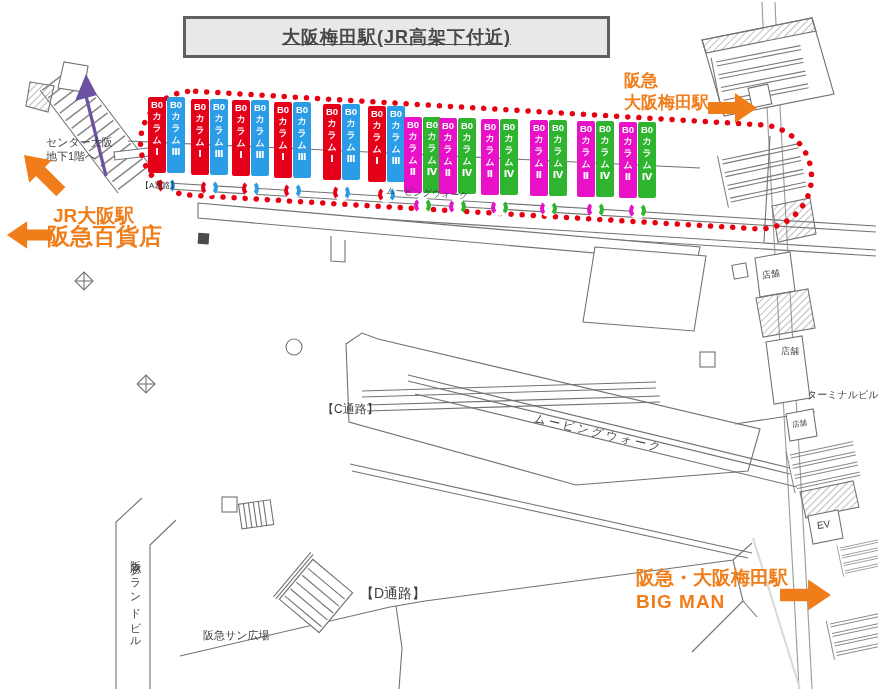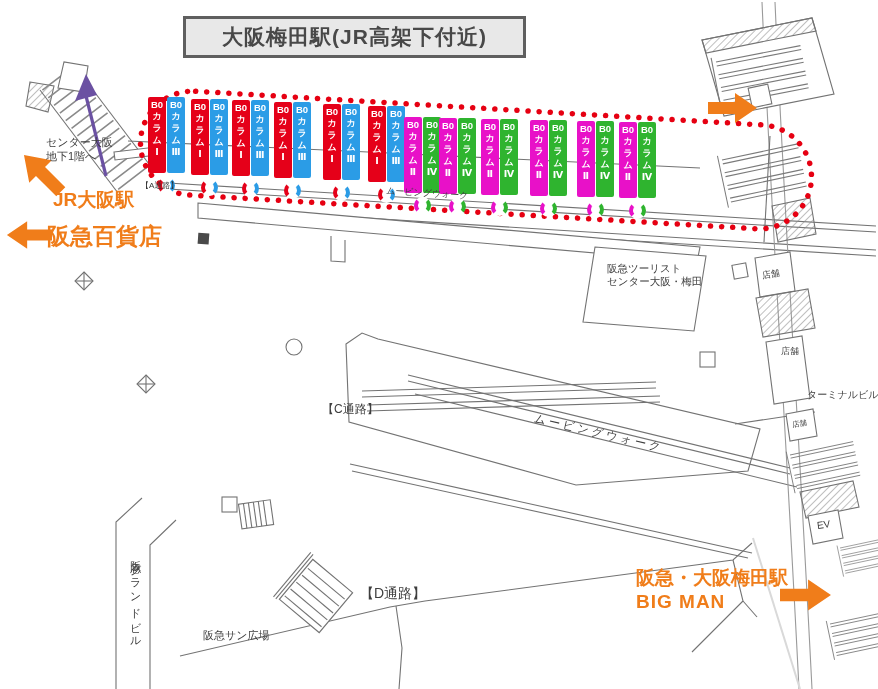--- a/index.html
+++ b/index.html
@@ -5,24 +5,24 @@
   :root{
     --orange:#f07d1a; --red:#e50019; --blue:#2b9ce6; --magenta:#e811c8;
     --green:#2fb42f; --purple:#6b51a2; --line:#737373; --dotted:#e60012;
     --title-border:#5f5f5f; --title-bg:#e8e8e8; --title-text:#484848; --text:#3e3e3e;
   }
   html,body{margin:0;padding:0;background:#fff;}
   body{font-family:"Liberation Sans","DejaVu Sans",sans-serif;}
   .map{position:relative;width:878px;height:689px;background:#fff;overflow:hidden;}
   .art{position:absolute;left:0;top:0;}
   .lbl{position:absolute;color:var(--text);white-space:nowrap;line-height:1.25;}
-  .title-box{position:absolute;left:183px;top:16px;width:343px;height:42px;
+  .title-box{position:absolute;left:183px;top:16px;width:427px;height:42px;
     background:var(--title-bg);border:3px solid var(--title-border);box-sizing:border-box;
     display:flex;align-items:center;justify-content:center;
-    font-size:21px;font-weight:bold;color:var(--title-text);letter-spacing:1px;}
+    font-size:18px;font-weight:bold;color:var(--title-text);letter-spacing:1px;text-decoration:underline;}
   .dir{position:absolute;color:var(--orange);font-weight:bold;white-space:nowrap;line-height:1.28;}
   .arrow{position:absolute;}
   .arrow svg{display:block;}
   
   .pair{position:absolute;width:37px;display:flex;flex-wrap:wrap;gap:1px;}
   .col{width:18px;height:76px;box-sizing:border-box;border-radius:2px;
     display:flex;flex-direction:column;align-items:center;padding-top:2px;
     color:#fff;font-weight:bold;font-size:9px;line-height:1.3;}
   .col .b0{font-size:9.5px;}
   .col .num{font-size:9.5px;}
@@ -364,27 +364,31 @@
           <span class="b0">B0</span>
           <span>カ</span>
           <span>ラ</span>
           <span>ム</span>
           <span class="num">Ⅳ</span>
         </div>
         <div class="pillar" style="border-left-color: rgb(232, 17, 200); border-right-color: rgb(47, 180, 47);"></div>
       </div>
     </div>
 
+  <div class="dir" style="left:624px;top:70px;font-size:17px;">
+    <div>阪急</div>
+    <div>大阪梅田駅</div>
+  </div>
   <div class="arrow" style="left:708px;top:92px;">
     <svg width="50" height="32" viewBox="0 0 50 32">
         <polygon points="0,10 27,10 27,1 49,16 27,31 27,22 0,22" fill="#f07d1a"></polygon>
       </svg>
   </div>
 
-  <div class="dir" style="left:53px;top:188px;font-size:19px;">JR大阪駅</div>
+  <div class="dir" style="left:53px;top:204px;font-size:19px;">JR大阪駅</div>
   <div class="arrow" style="left:14px;top:156px;transform:rotate(-135deg);">
     <svg width="56" height="34" viewBox="0 0 50 32">
         <polygon points="0,10 27,10 27,1 49,16 27,31 27,22 0,22" fill="#f07d1a"></polygon>
       </svg>
   </div>
 
   <div class="dir" style="left:47px;top:222px;font-size:23px;text-align:center;">阪急百貨店</div>
   <div class="arrow" style="left:6px;top:220px;transform:rotate(180deg);">
     <svg width="46" height="30" viewBox="0 0 50 32">
         <polygon points="0,10 27,10 27,1 49,16 27,31 27,22 0,22" fill="#f07d1a"></polygon>
@@ -400,24 +404,20 @@
         <polygon points="0,10 27,10 27,1 49,16 27,31 27,22 0,22" fill="#f07d1a"></polygon>
       </svg>
   </div>
 
   <div class="lbl" style="left:46px;top:136px;font-size:11px;">
     <div>センター大阪</div>
     <div>地下1階へ</div>
   </div>
   <div class="lbl" style="left:141px;top:181px;font-size:8px;color:#333;">【A通路】</div>
   <div class="lbl" style="left:386px;top:188px;font-size:9px;transform:rotate(3.5deg);">ムービングウォーク</div>
-  <div class="lbl" style="left:607px;top:262px;font-size:10.5px;">
-    <div>阪急ツーリスト</div>
-    <div>センター大阪・梅田</div>
-  </div>
   <div class="lbl" style="left:322px;top:402px;font-size:12px;">【C通路】</div>
   <div class="lbl" style="left:536px;top:411px;font-size:11.5px;letter-spacing:3px;transform:rotate(13deg);transform-origin:left top;">ムービングウォーク</div>
   <div class="lbl" style="left:360px;top:585px;font-size:14px;">【D通路】</div>
   <div class="lbl vtext" style="left:128px;top:552px;font-size:11px;">阪急グランドビル</div>
   <div class="lbl" style="left:203px;top:629px;font-size:11px;">阪急サン広場</div>
   <div class="lbl" style="left:790px;top:389px;font-size:10px;margin-left:17px;">ターミナルビル</div>
   <div class="lbl" style="left:762px;top:269px;font-size:9px;transform:rotate(-9deg);">店舗</div>
   <div class="lbl" style="left:781px;top:346px;font-size:9px;">店舗</div>
   <div class="lbl" style="left:792px;top:419px;font-size:7.5px;transform:rotate(-9deg);">店舗</div>
   <div class="lbl" style="left:817px;top:519px;font-size:10px;transform:rotate(-8deg);">EV</div>

